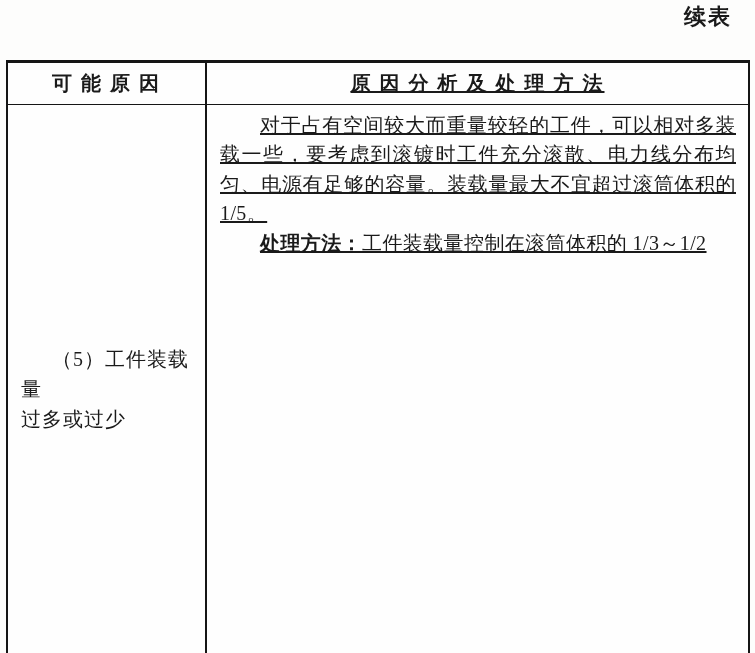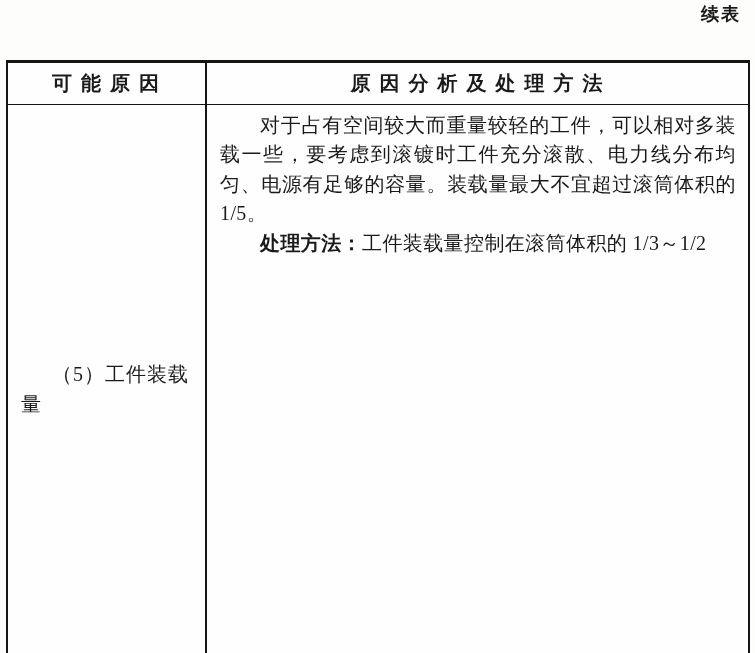--- a/index.html
+++ b/index.html
@@ -11,22 +11,22 @@
     height: 653px;
     position: relative;
     overflow: hidden;
     background: #fdfdfc;
     color: #1a1a1a;
     font-family: "Liberation Serif", "DejaVu Serif", serif;
   }
   .continued-label {
     position: absolute;
     top: 2px;
-    right: 14px;
-    font-size: 18px;
+    right: 23px;
+    font-size: 22px;
     font-weight: 700;
     letter-spacing: 2px;
   }
   .doc-table {
     position: absolute;
     left: 6px;
     top: 34px;
     width: 744px;
     height: 619px;
     box-sizing: border-box;
@@ -44,20 +44,21 @@
     border-bottom: 1px solid #151515;
   }
   .cell-left {
     width: 199px;
     flex: 0 0 199px;
     border-right: 2px solid #151515;
     box-sizing: border-box;
   }
   .cell-right {
     flex: 1;
+    text-decoration: underline;
   }
   .header-cell {
     display: flex;
     align-items: center;
     justify-content: center;
     font-size: 20px;
     font-weight: 700;
     letter-spacing: 2px;
     white-space: nowrap;
   }
@@ -117,20 +118,21 @@
 
   <div class="header-row">
     <div class="cell-left header-cell">可 能 原 因</div>
     <div class="cell-right header-cell">原 因 分 析 及 处 理 方 法</div>
   </div>
 
   <div class="body-row">
 
     <div class="cell-left cause-cell">
       <div class="cause-line-first">（5）工件装载量</div>
+      <div>过多或过少</div>
     </div>
 
     <div class="cell-right analysis-cell">
       <p class="para-indent">对于占有空间较大而重量较轻的工件，可以相对多装载一些，要考虑到滚镀时工件充分滚散、电力线分布均匀、电源有足够的容量。装载量最大不宜超过滚筒体积的 1/5。</p>
       <p class="para-indent"><span class="lead-bold">处理方法：</span><span>工件装载量控制在滚筒体积的 1/3～1/2</span></p>
     </div>
 
   </div>
 
   <div class="sliver-row">

